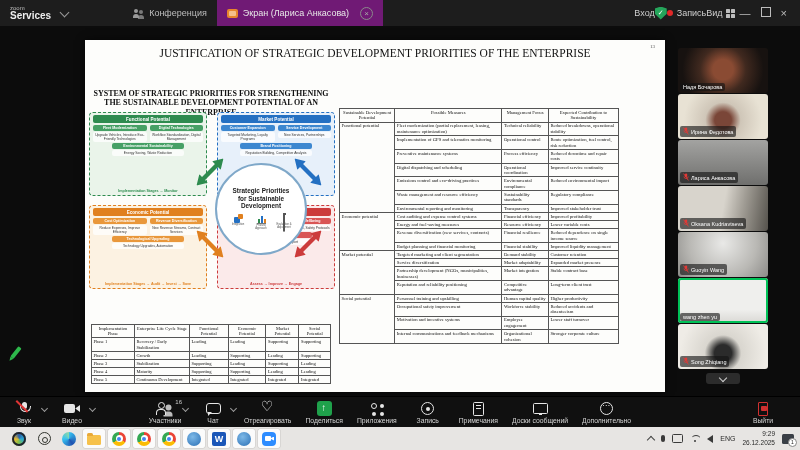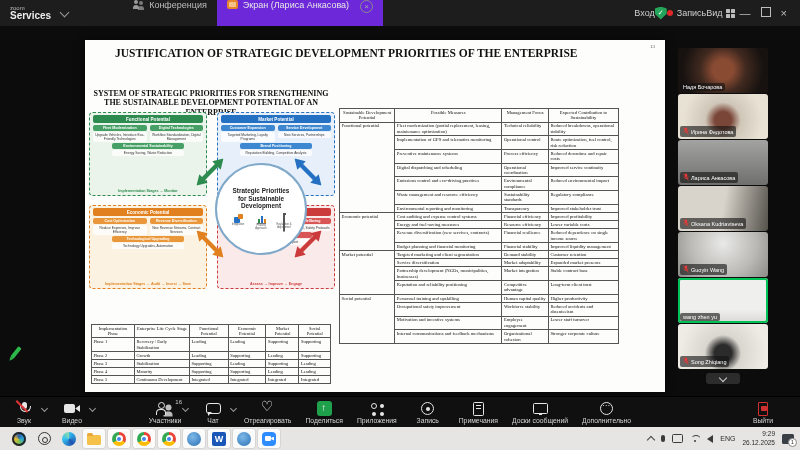--- a/index.html
+++ b/index.html
@@ -6,22 +6,22 @@
   body{width:800px;height:450px;position:relative;overflow:hidden;background:#0c0c0c;
        font-family:"Liberation Sans",sans-serif;-webkit-font-smoothing:antialiased}
   
   .titlebar{position:absolute;left:0;top:0;width:800px;height:26px;background:#1d1d1d;
             display:flex;align-items:center;color:#cfcfcf;font-size:9px}
   .logo{margin-left:10px;line-height:1}
   .logo .l1{font-size:6px;color:#bdbdbd}
   .logo .l2{font-size:10px;color:#ededed;font-weight:bold}
   .chev{width:6px;height:6px;border-right:1.4px solid #9a9a9a;border-bottom:1.4px solid #9a9a9a;
         transform:rotate(45deg);display:inline-block;margin:0 0 2px 10px}
-  .tab{display:flex;align-items:flex-start;gap:5px;height:26px;padding:0 10px;color:#bdbdbd}
-  .tab.active{background:#6d28d9;color:#e8e8e8}
+  .tab{display:flex;align-items:center;gap:5px;height:26px;padding:0 10px;color:#bdbdbd}
+  .tab.active{background:#701a75;color:#e8e8e8}
   .tab1{margin-left:55px}
   .ppl{width:11px;height:9px;position:relative}
   .ppl::before{content:"";position:absolute;left:1px;top:0;width:4px;height:4px;border-radius:50%;
                background:#9a9a9a;box-shadow:5px 1px 0 #7a7a7a}
   .ppl::after{content:"";position:absolute;left:0;top:5px;width:6px;height:4px;border-radius:3px 3px 0 0;
               background:#9a9a9a;box-shadow:5px 1px 0 #7a7a7a}
   .scr-ic{width:11px;height:9px;background:#e8862c;border-radius:2px;position:relative}
   .scr-ic::after{content:"";position:absolute;left:2px;top:2px;right:2px;bottom:2px;background:#f6c08a;border-radius:1px}
   .tab-more{width:11px;height:11px;border:1px solid #8a8a8a;border-radius:50%;display:flex;
             align-items:center;justify-content:center;font-size:8px;color:#aaa;margin-left:6px}
@@ -31,21 +31,21 @@
           display:flex;align-items:center;justify-content:center;color:#fff;font-size:7px}
   .recdot{width:6px;height:6px;border-radius:50%;background:#e02828;display:inline-block;margin-right:4px}
   .grid-ic{width:9px;height:9px;display:grid;grid-template-columns:1fr 1fr;gap:1px;margin-left:3px}
   .grid-ic i{background:#bdbdbd;border-radius:0.5px}
   .winbtn{color:#bdbdbd;font-size:11px;padding:0 5px;line-height:26px}
   .maxbtn{width:8px;height:8px;border:1.2px solid #bdbdbd;display:inline-block}
   
   .slide{position:absolute;left:85px;top:40px;width:580px;height:352px;background:#fdfdfb;
          color:#111;font-family:"Liberation Serif",serif;box-shadow:0 0 8px rgba(0,0,0,.6)}
   .pagenum{position:absolute;right:10px;top:4px;font-size:5px;color:#555}
-  .stitle{position:absolute;left:30px;right:30px;top:7px;font-weight:bold;
+  .stitle{position:absolute;left:30px;right:30px;top:7px;text-align:center;font-weight:normal;
           font-size:11.5px;line-height:1.15}
   .lsub{position:absolute;left:4px;top:49px;width:244px;text-align:center;font-weight:bold;font-size:8px;line-height:1.18}
   .rsub{position:absolute;left:260px;top:44px;width:272px;text-align:center;font-weight:bold;font-size:8.5px;line-height:1.2}
   
   .diagram{position:absolute;left:4px;top:72px;width:246px;height:176px;font-family:"Liberation Sans",sans-serif}
   .card{position:absolute;width:116px;height:82px;border-radius:4px;background:var(--bg);
         border:1px dashed var(--hd);z-index:1;overflow:hidden}
   .c-tl{left:0;top:0}.c-tr{left:128px;top:0}.c-bl{left:0;top:93px}.c-br{left:128px;top:93px}
   .qhead{margin:2px 3px;background:var(--hd);color:#fff;font-weight:bold;font-size:4.6px;
          text-align:center;border-radius:2px;padding:1.5px 0}

